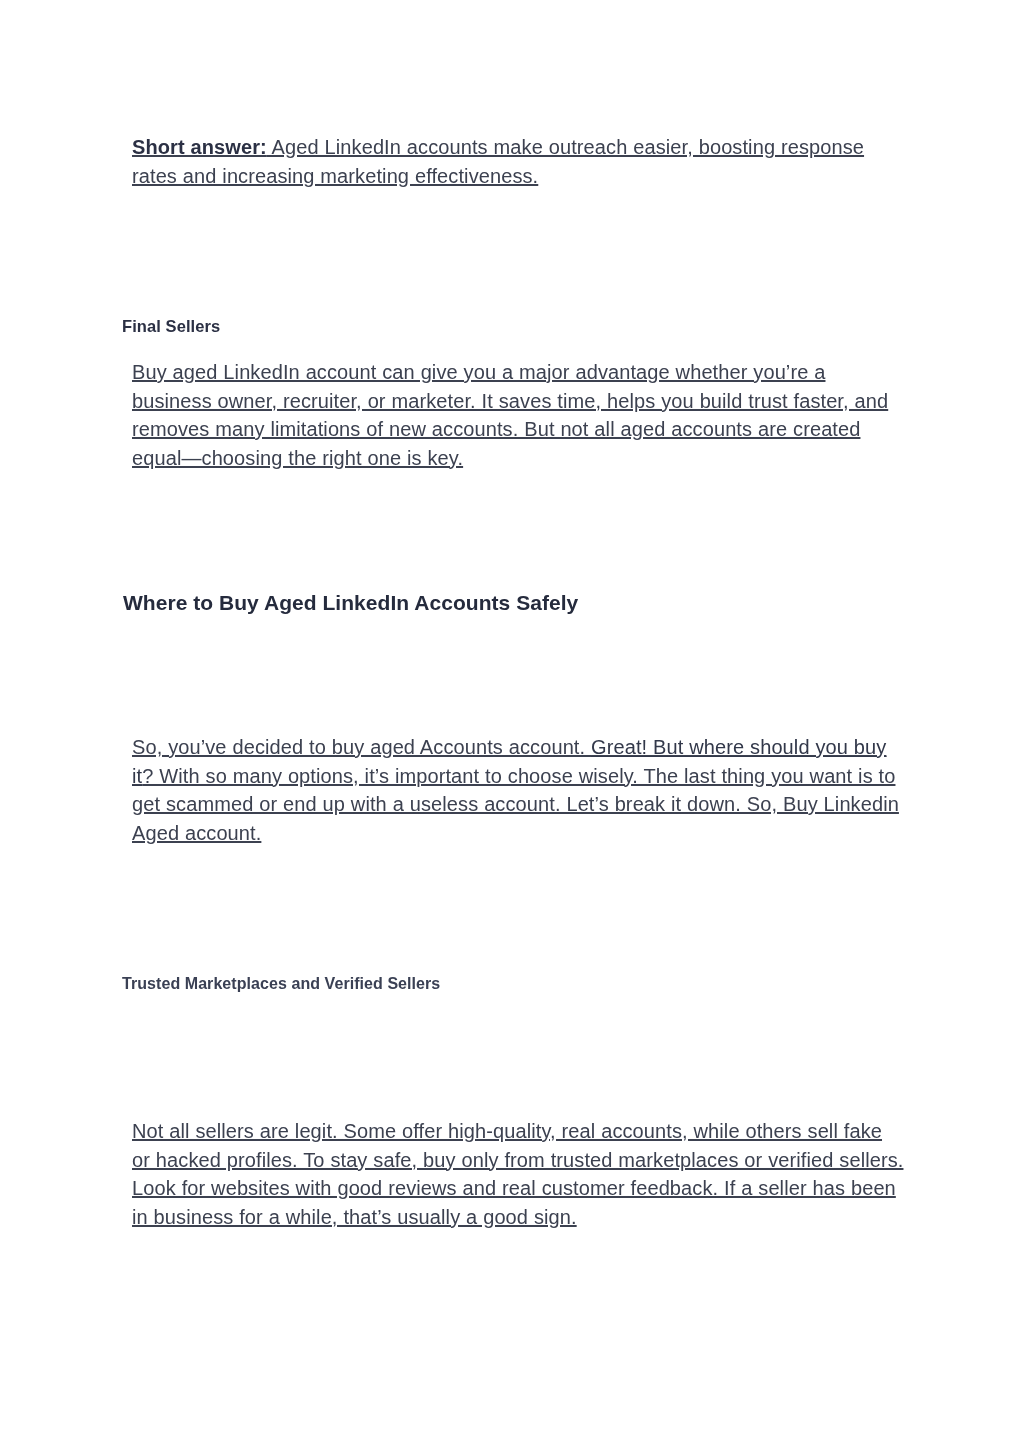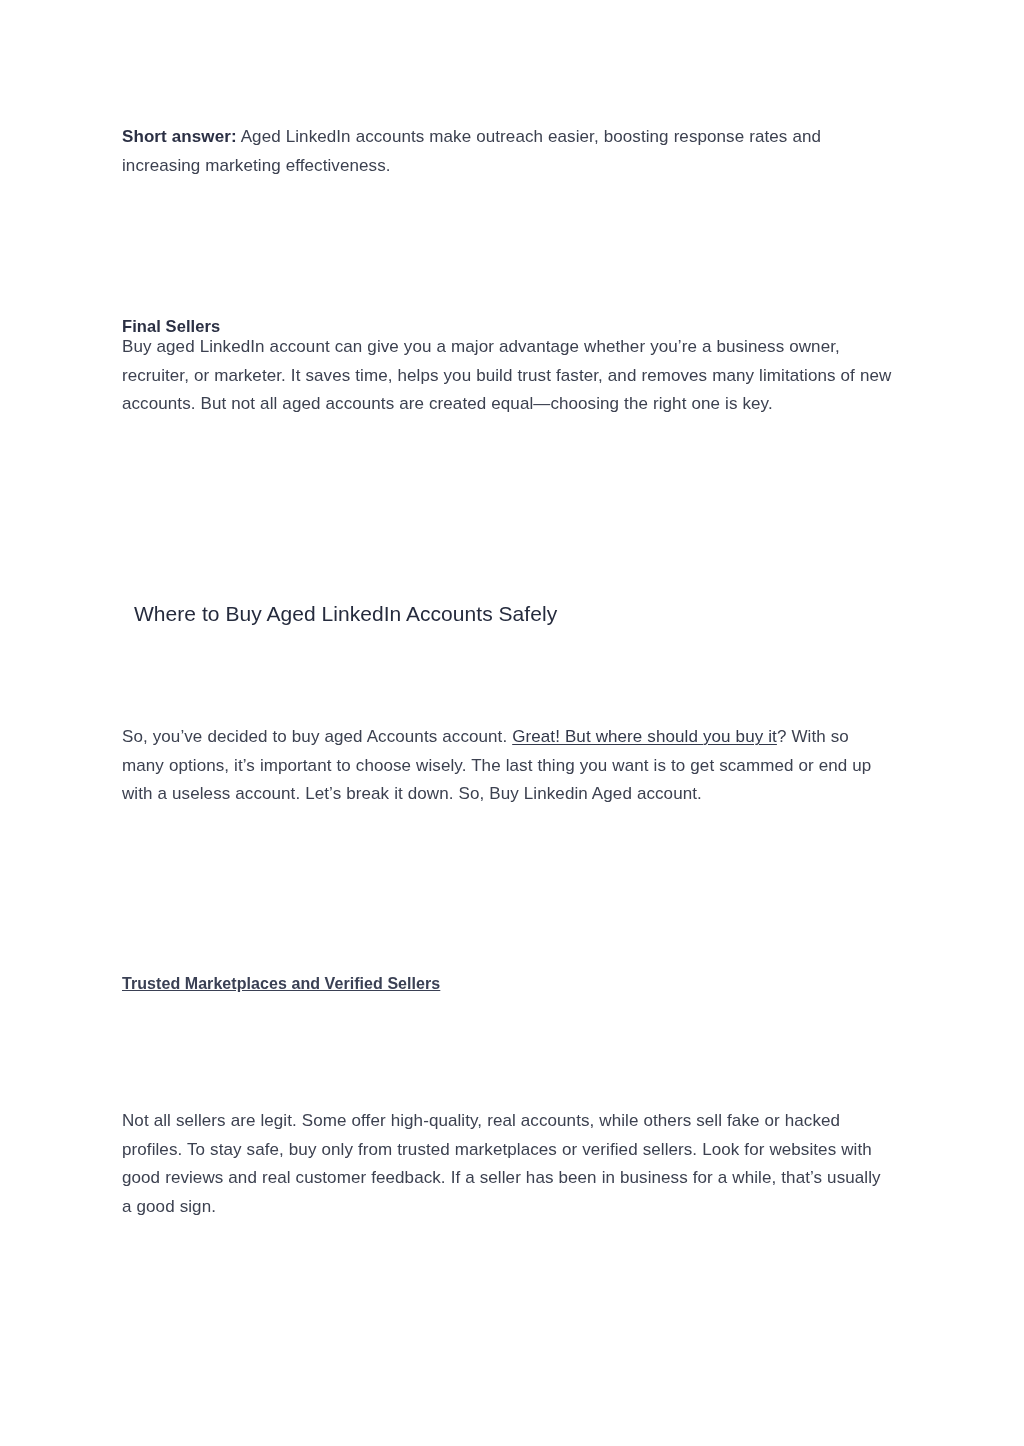--- a/index.html
+++ b/index.html
@@ -25,73 +25,73 @@
 
   .content {
     position: absolute;
     left: 122px;
     top: 0;
     width: 772px;
   }
 
   
   .para {
-    font-size: 17px;
+    font-size: 20px;
     line-height: 28.5px;
     color: #3c4150;
     letter-spacing: 0.005em;
-    margin: 0;
+    margin: 10px;
     word-spacing: 0.01em;
+    text-decoration: underline;
   }
 
   .lead-label {
     font-weight: 700;
     color: #2b3044;
   }
 
   .minor-heading {
     font-size: 16.5px;
     line-height: 28.5px;
     font-weight: 700;
     color: #2b3044;
     margin: 0;
     letter-spacing: 0.005em;
   }
 
   .section-heading {
     font-size: 21px;
     line-height: 30px;
-    font-weight: 400;
+    font-weight: 700;
     color: #252b3d;
-    margin: 12px;
+    margin: 1px;
     letter-spacing: 0.002em;
   }
 
   .sub-heading {
     font-size: 16px;
     line-height: 26px;
     font-weight: 700;
     color: #3a4054;
     margin: 0;
     letter-spacing: 0.004em;
-    text-decoration: underline;
   }
 
   .inline-link {
     color: #32384a;
     text-decoration: underline;
     text-decoration-thickness: 1px;
     text-underline-offset: 2px;
     cursor: pointer;
   }
 
   
   .blk-short-answer   { position: absolute; top: 123px;  left: 0; width: 772px; }
   .blk-final-heading  { position: absolute; top: 312px;  left: 0; width: 772px; }
-  .blk-final-body     { position: absolute; top: 333px;  left: 0; width: 772px; }
+  .blk-final-body     { position: absolute; top: 348px;  left: 0; width: 772px; }
   .blk-section-title  { position: absolute; top: 587px;  left: 0; width: 772px; }
   .blk-where-body     { position: absolute; top: 723px;  left: 0; width: 772px; }
   .blk-sub-title      { position: absolute; top: 971px;  left: 0; width: 772px; }
   .blk-sellers-body   { position: absolute; top: 1107px; left: 0; width: 772px; }
 </style>
 </head>
 <body>
 
 <div class="page">
   <div class="content">

